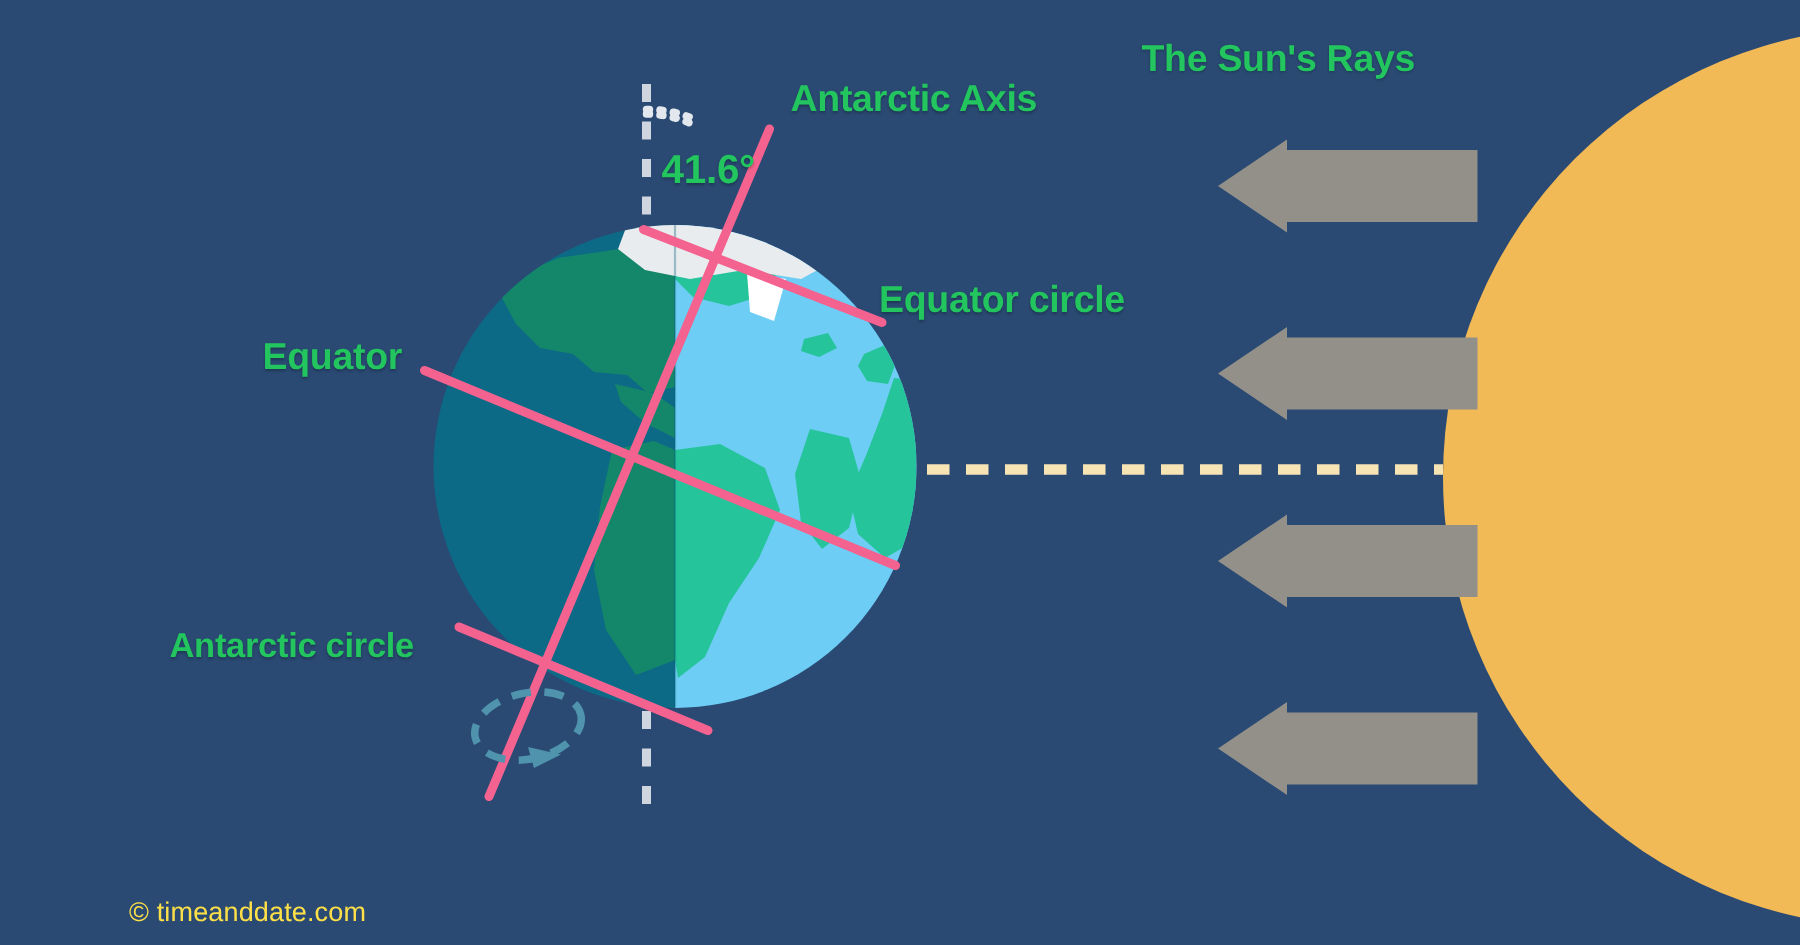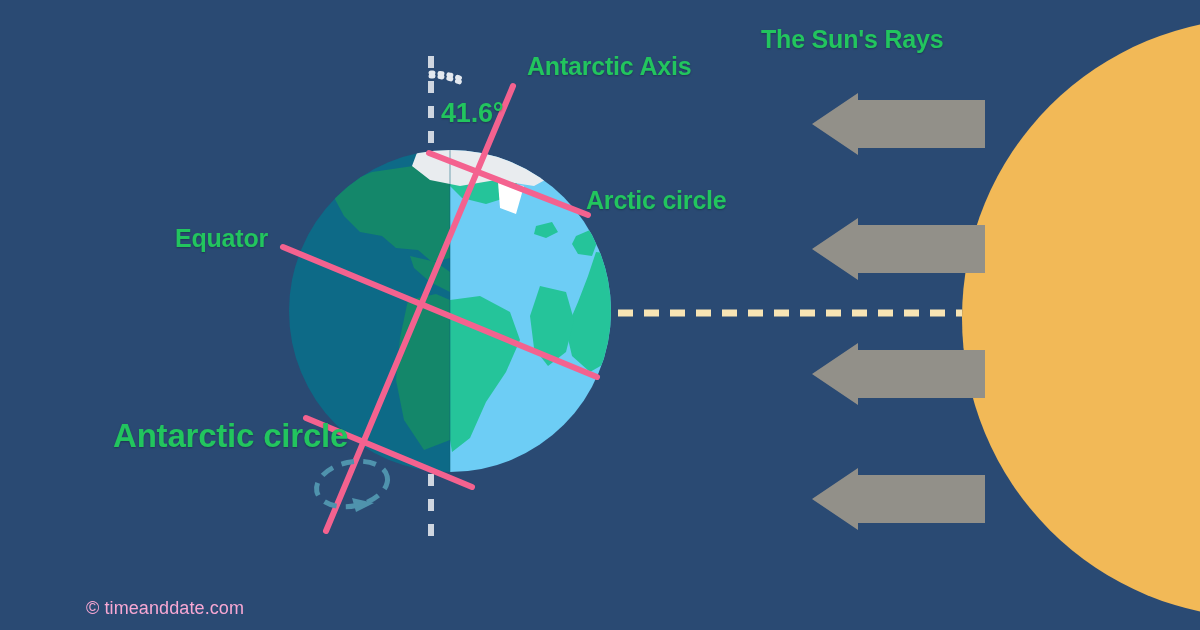--- a/index.html
+++ b/index.html
@@ -17,26 +17,26 @@
     color:#22c55e;
     font-weight:bold;
     white-space:nowrap;
     text-shadow:0 1px 2px rgba(0,0,0,0.28);
     letter-spacing:-0.2px;
   }
   #label-rotation-axis { left:527px; top:52px;  font-size:25px; }
   #label-tilt-angle    { left:441px; top:98px;  font-size:27px; }
   #label-arctic        { left:586px; top:186px; font-size:25px; }
   #label-equator       { left:175px; top:224px; font-size:25px; }
-  #label-antarctic     { left:113px; top:417px; font-size:33px; }
+  #label-antarctic     { left:113px; top:417px; font-size:23px; }
   #label-suns-rays     { left:761px; top:25px;  font-size:25px; }
 
   #label-copyright {
     position:absolute; left:86px; top:598px;
-    color:#f9a8d4; font-size:18px; font-weight:normal;
+    color:#fde047; font-size:18px; font-weight:normal;
     text-shadow:none; letter-spacing:0.1px;
   }
 </style>
 </head>
 <body>
 
 <div id="stage">
 
   <svg id="scene" viewBox="0 0 1200 630" width="1200" height="630">
 
@@ -132,21 +132,21 @@
       <path d="M985 350 L858 350 L858 343 L812 374 L858 405 L858 398 L985 398 Z" fill="#929089"></path>
       <path d="M985 475 L858 475 L858 468 L812 499 L858 530 L858 523 L985 523 Z" fill="#929089"></path>
     </g>
 
   </svg>
 
   <div class="lbl" id="label-rotation-axis">Antarctic Axis</div>
 
   <div class="lbl" id="label-tilt-angle">41.6°</div>
 
-  <div class="lbl" id="label-arctic">Arctic circle</div>
+  <div class="lbl" id="label-arctic">Equator circle</div>
 
   <div class="lbl" id="label-equator">Equator</div>
 
   <div class="lbl" id="label-antarctic">Antarctic circle</div>
 
   <div class="lbl" id="label-suns-rays">The Sun's Rays</div>
 
   <div id="label-copyright">© timeanddate.com</div>
 
 </div>

